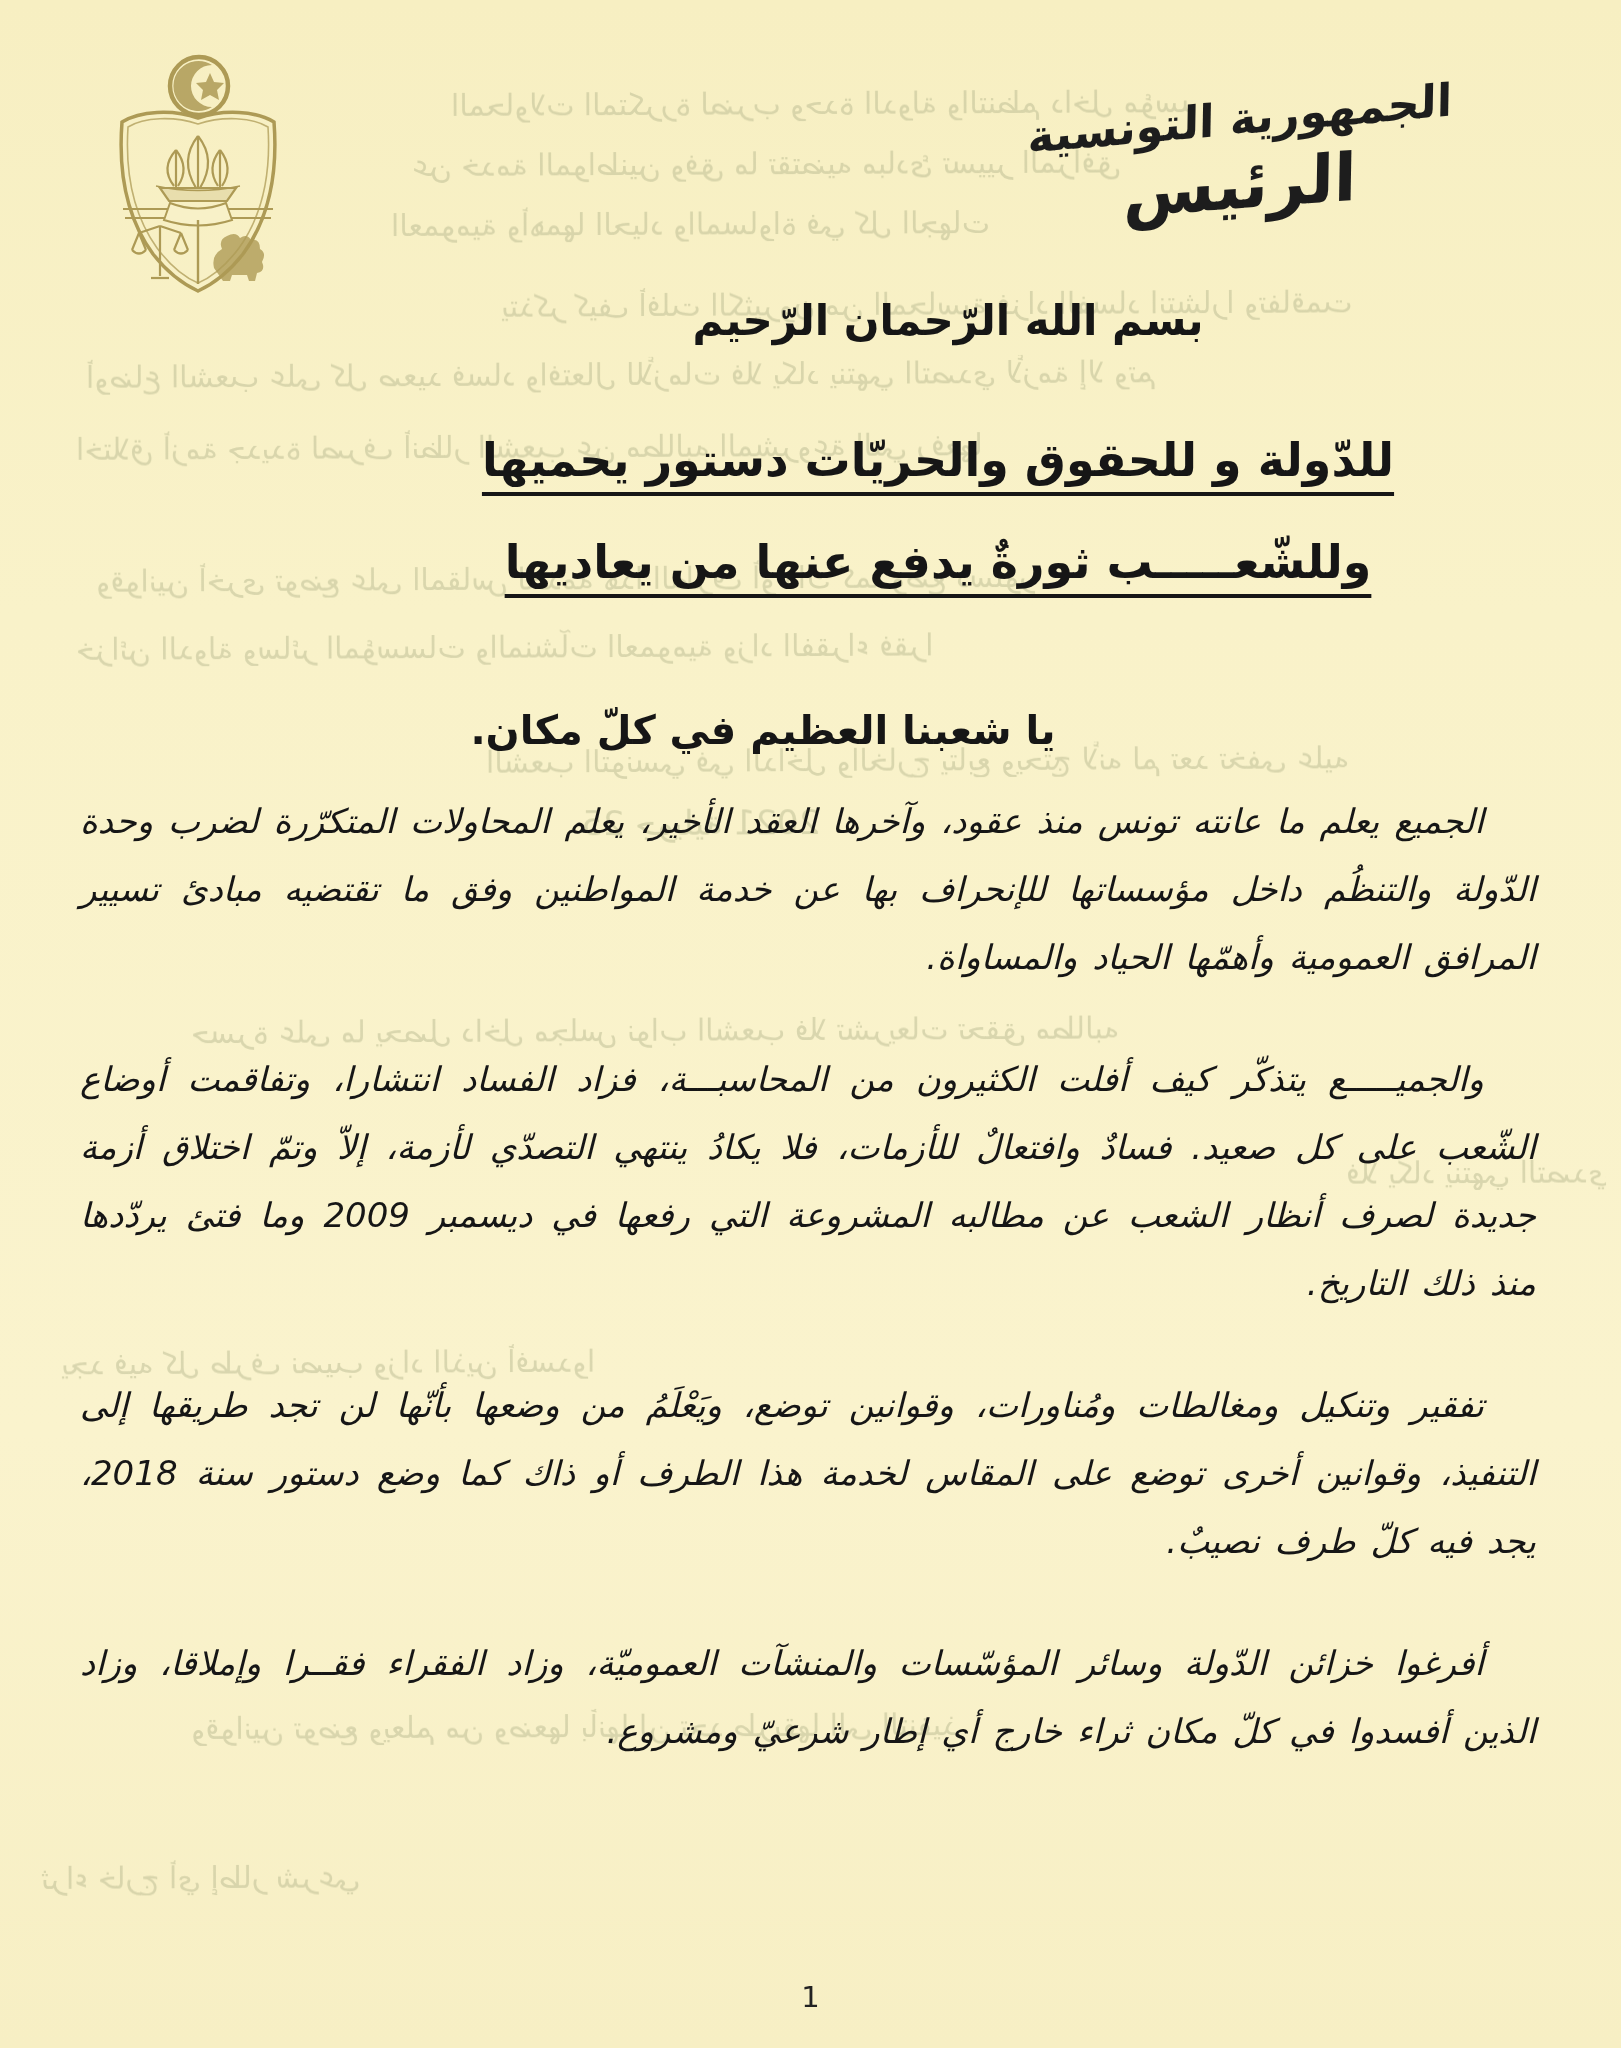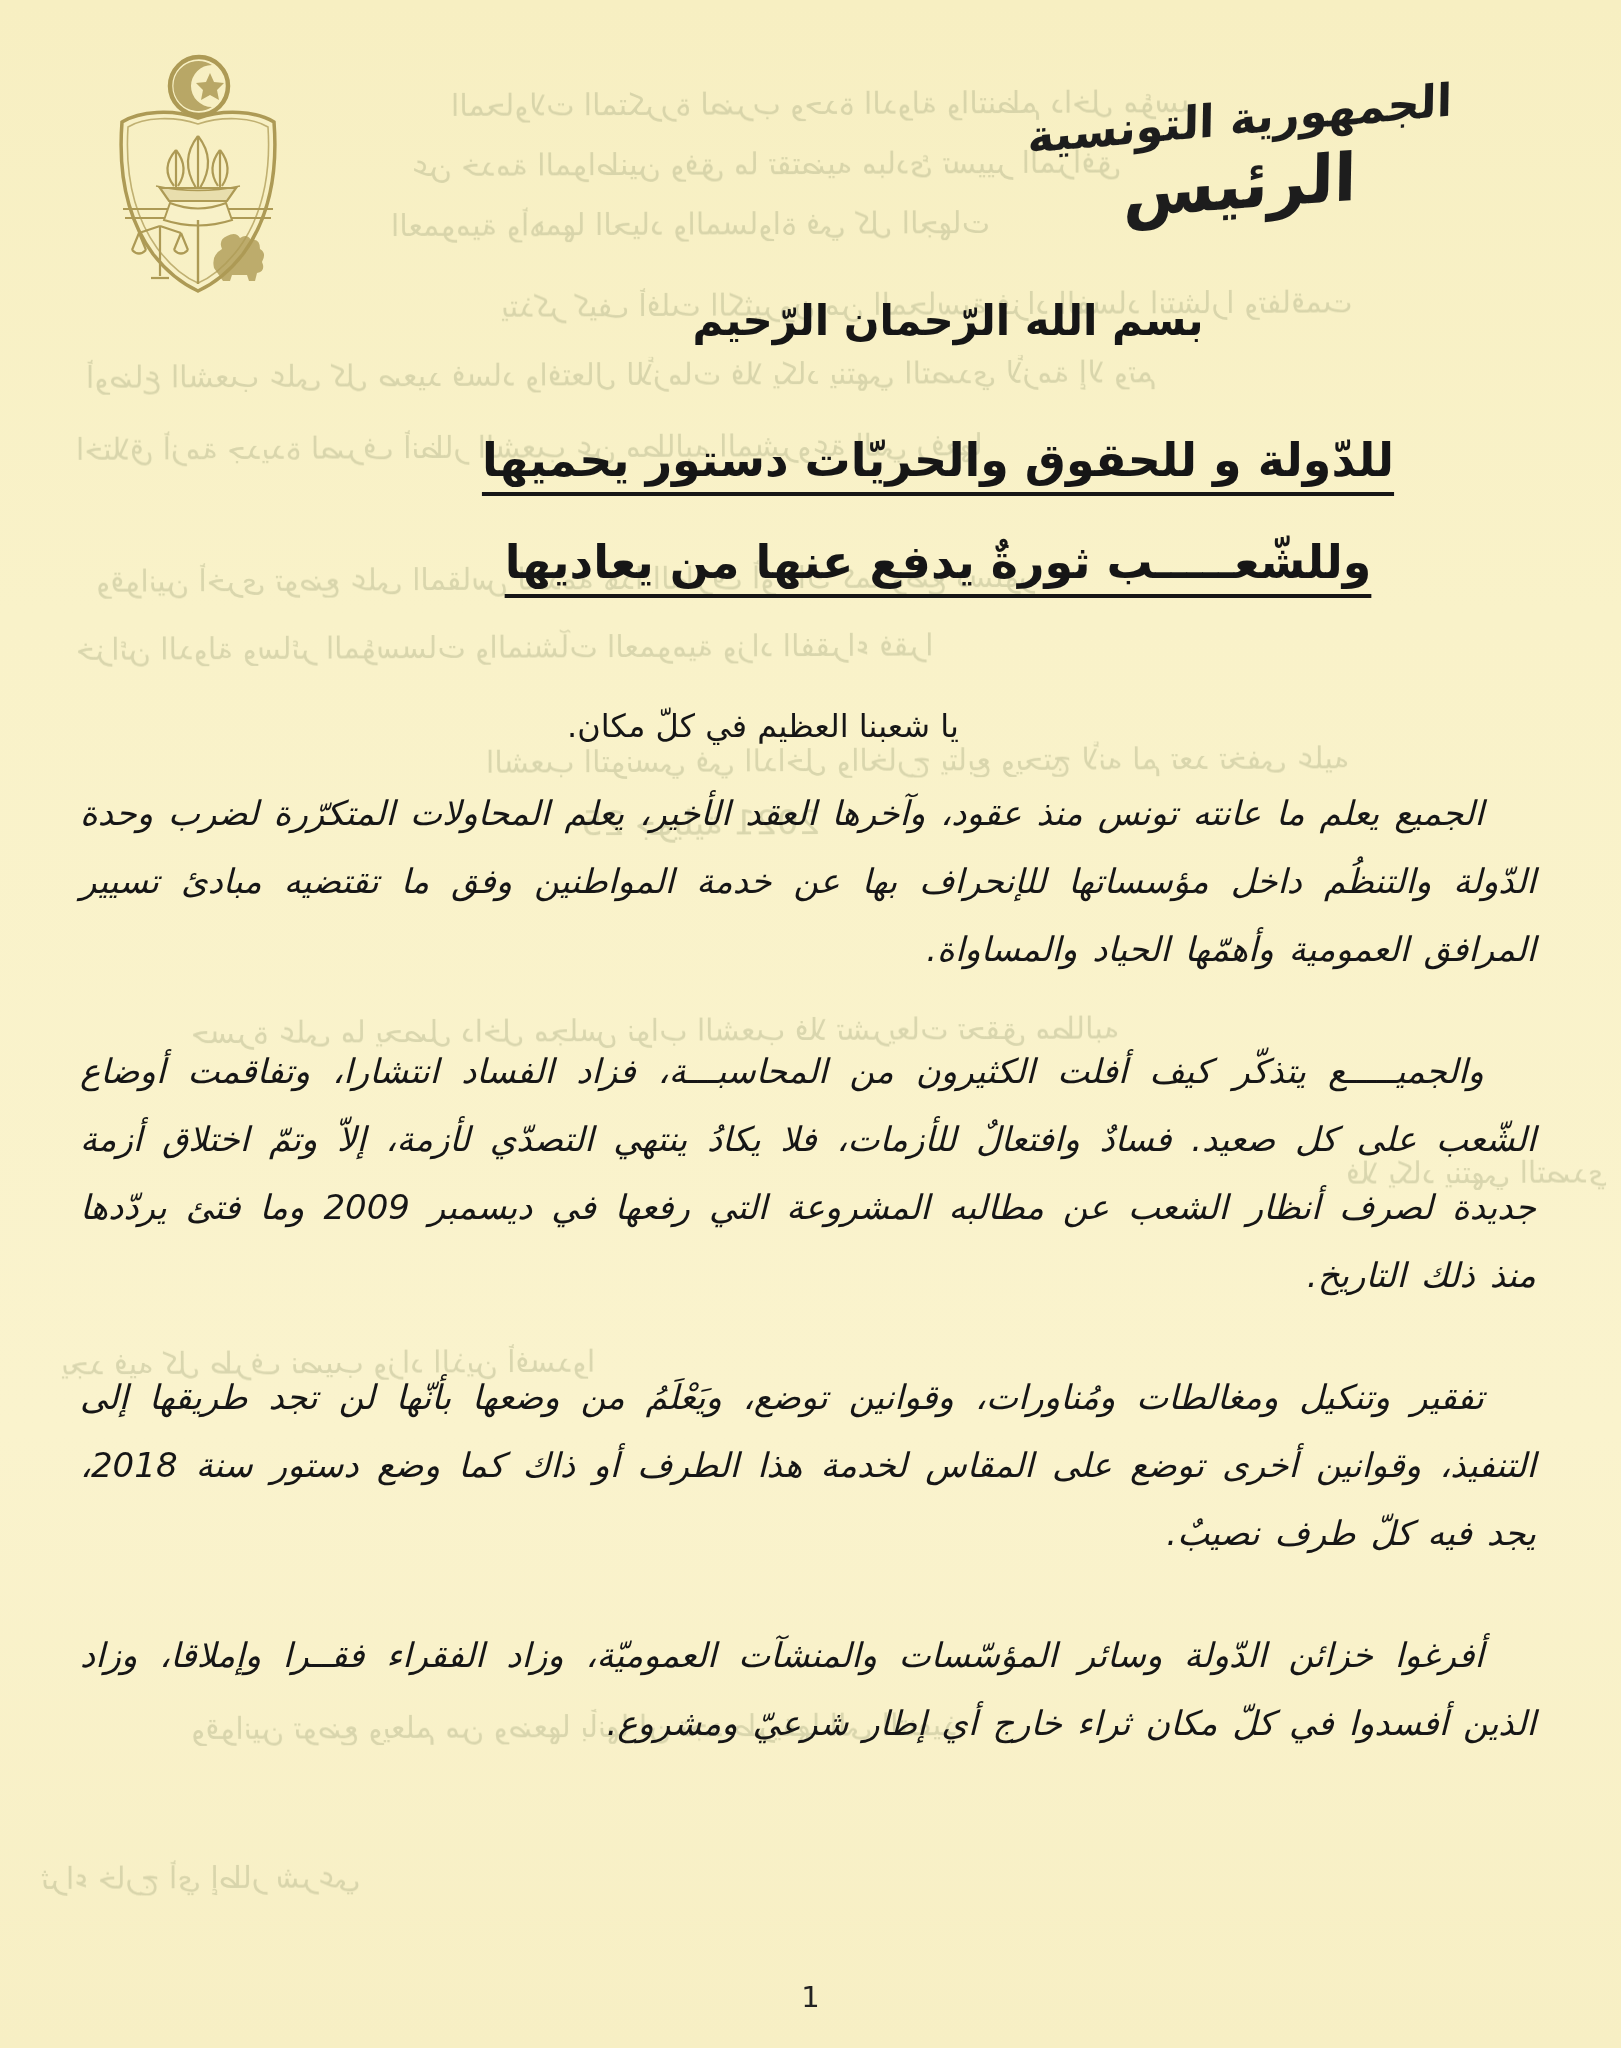--- a/index.html
+++ b/index.html
@@ -59,21 +59,21 @@
     text-decoration:underline;
     text-underline-offset:16px;
     text-decoration-thickness:3.5px;
     transform:translateX(130px);
   }
   .t1{margin-top:88px;}
   .t2{margin-top:48px;}
   .salutation{
     margin-top:118px;
     text-align:center;
-    font-size:32px;font-weight:normal;
+    font-size:40px;font-weight:bold;
     transform:translateX(-45px);
   }
   .bodytext{margin-top:34px;font-style:italic;}
   .bodytext p{
     margin:0 0 54px 0;
     font-size:34px;
     line-height:68px;
     text-align:justify;
     text-indent:52px;
     word-spacing:4px;

